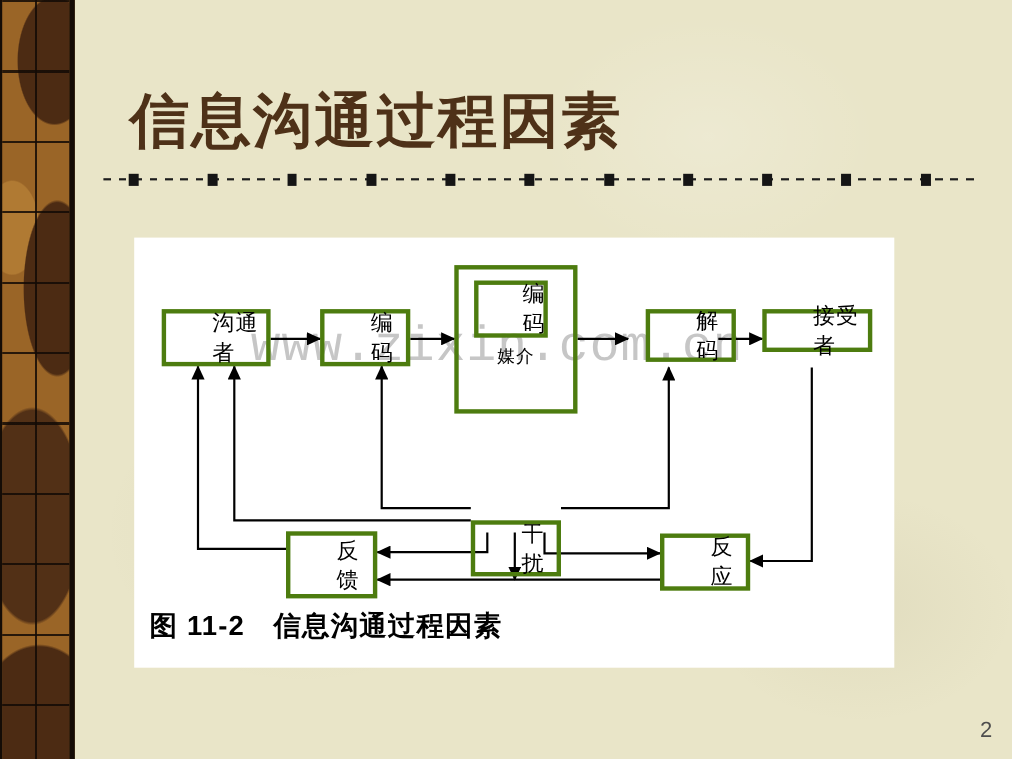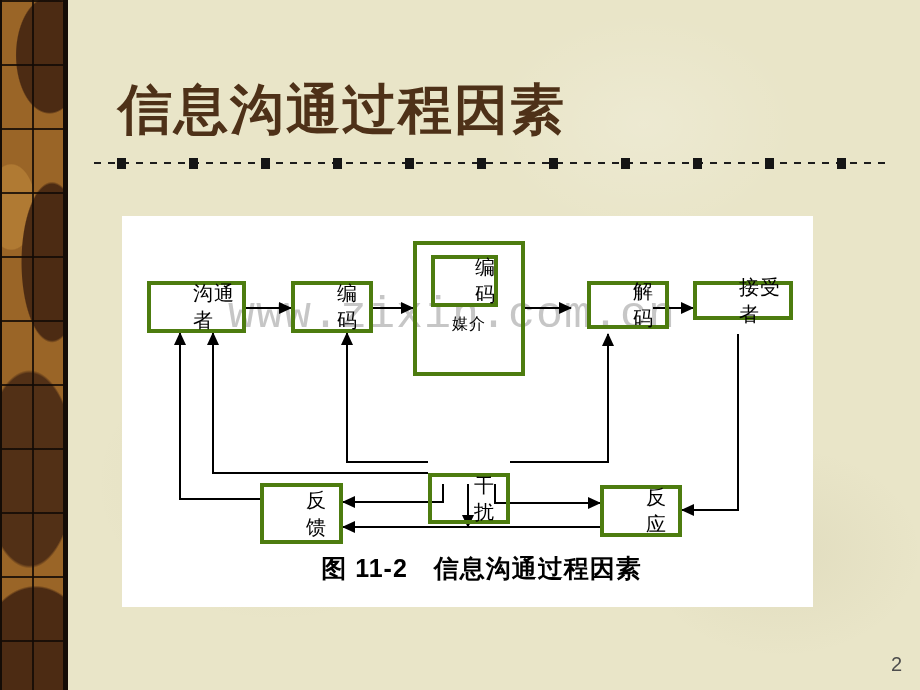--- a/index.html
+++ b/index.html
@@ -61,21 +61,21 @@
   .b-receiver     { left:571px; top:65px;  width:100px; height:39px; }
   .b-interference { left:306px; top:217px; width:82px;  height:51px;margin-top:40px; }
   .b-feedback     { left:138px; top:267px; width:83px;  height:61px; }
   .b-response     { left:478px; top:269px; width:82px;  height:52px;justify-content:center; }
   .media-label {
     position:absolute; z-index:3; left:291px; top:98px; width:112px;
     text-align:center; font-size:16px; letter-spacing:1px; color:#000;
   }
   .caption {
     position:absolute; z-index:3; left:0; width:100%; top:336px;
-    text-align:center; font-size:25px; font-weight:bold; color:#000;
+    font-size:25px; font-weight:bold; color:#000;
     transform:translateX(14px); letter-spacing:1px;
   }
   .page-number {
     position:absolute; right:18px; bottom:14px;
     font-size:20px; color:#4d4d4d;
   }
 </style>
 </head>
 <body>
 

